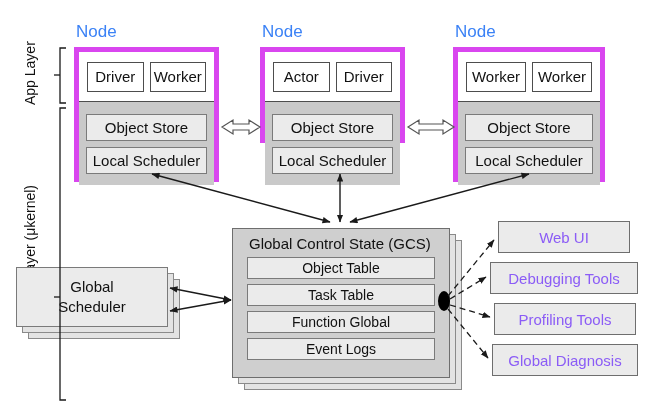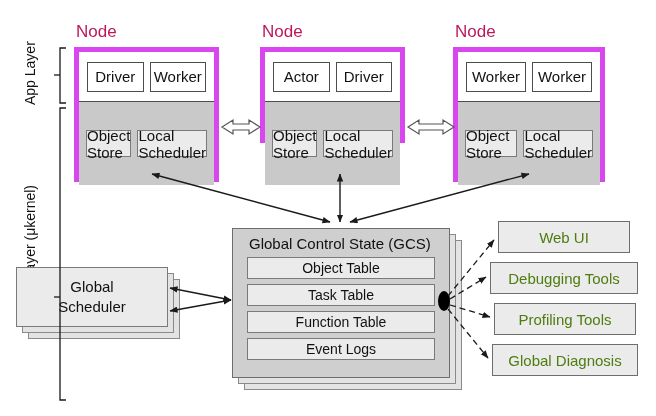--- a/index.html
+++ b/index.html
@@ -18,41 +18,41 @@
     height: 416px;
     background: #ffffff;
     overflow: hidden;
   }
   .abs { position: absolute; box-sizing: border-box; }
 
   
   .node-label {
     font-size: 17px;
     line-height: 19px;
-    color: #be185d;
+    color: #3b82f6;
     white-space: nowrap;
   }
   .node-box {
     border: 5px solid #d946ef;
     background: #ffffff;
   }
   .node-app-section {
     background: #ffffff;
     border-bottom: 1px solid #4d4d4d;
     display: flex;
     align-items: center;
     justify-content: center;
     gap: 6px;
     padding: 0 8px;
     box-sizing: border-box;
   }
   .node-sys-section {
     background: #c9c9c9;
     display: flex;
-    flex-direction: row;
+    flex-direction: column;
     align-items: center;
     justify-content: center;
     gap: 6px;
     padding: 6px 7px;
     box-sizing: border-box;
   }
   .proc-box {
     background: #ffffff;
     border: 1px solid #4d4d4d;
     flex: 1 1 0;
@@ -123,21 +123,21 @@
   }
 
   
   .tool-box {
     background: #ebebeb;
     border: 1px solid #6e6e6e;
     display: flex;
     align-items: center;
     justify-content: center;
     font-size: 15px;
-    color: #4d7c0f;
+    color: #8b5cf6;
     box-sizing: border-box;
   }
 
   
   .layer-label {
     font-size: 14px;
     color: #111;
     white-space: nowrap;
     transform-origin: 0 0;
     transform: rotate(-90deg);
@@ -203,21 +203,21 @@
       <div>Scheduler</div>
     </div>
   </div>
 
   <div class="abs stack-layer" style="left:244px; top:240px; width:218px; height:150px;"></div>
   <div class="abs stack-layer" style="left:238px; top:234px; width:218px; height:150px;"></div>
   <div class="abs gcs-front" style="left:232px; top:228px; width:218px; height:150px;">
     <div class="gcs-title">Global Control State (GCS)</div>
     <div class="gcs-row">Object Table</div>
     <div class="gcs-row">Task Table</div>
-    <div class="gcs-row">Function Table</div>
+    <div class="gcs-row">Function Global</div>
     <div class="gcs-row">Event Logs</div>
   </div>
 
   <div class="abs tool-box" style="left:498px; top:221px; width:132px; height:32px;">Web UI</div>
   <div class="abs tool-box" style="left:490px; top:262px; width:148px; height:32px;">Debugging Tools</div>
   <div class="abs tool-box" style="left:494px; top:303px; width:142px; height:32px;">Profiling Tools</div>
   <div class="abs tool-box" style="left:492px; top:344px; width:146px; height:32px;">Global Diagnosis</div>
 
   <svg class="overlay" viewBox="0 0 656 416">
     <defs>

